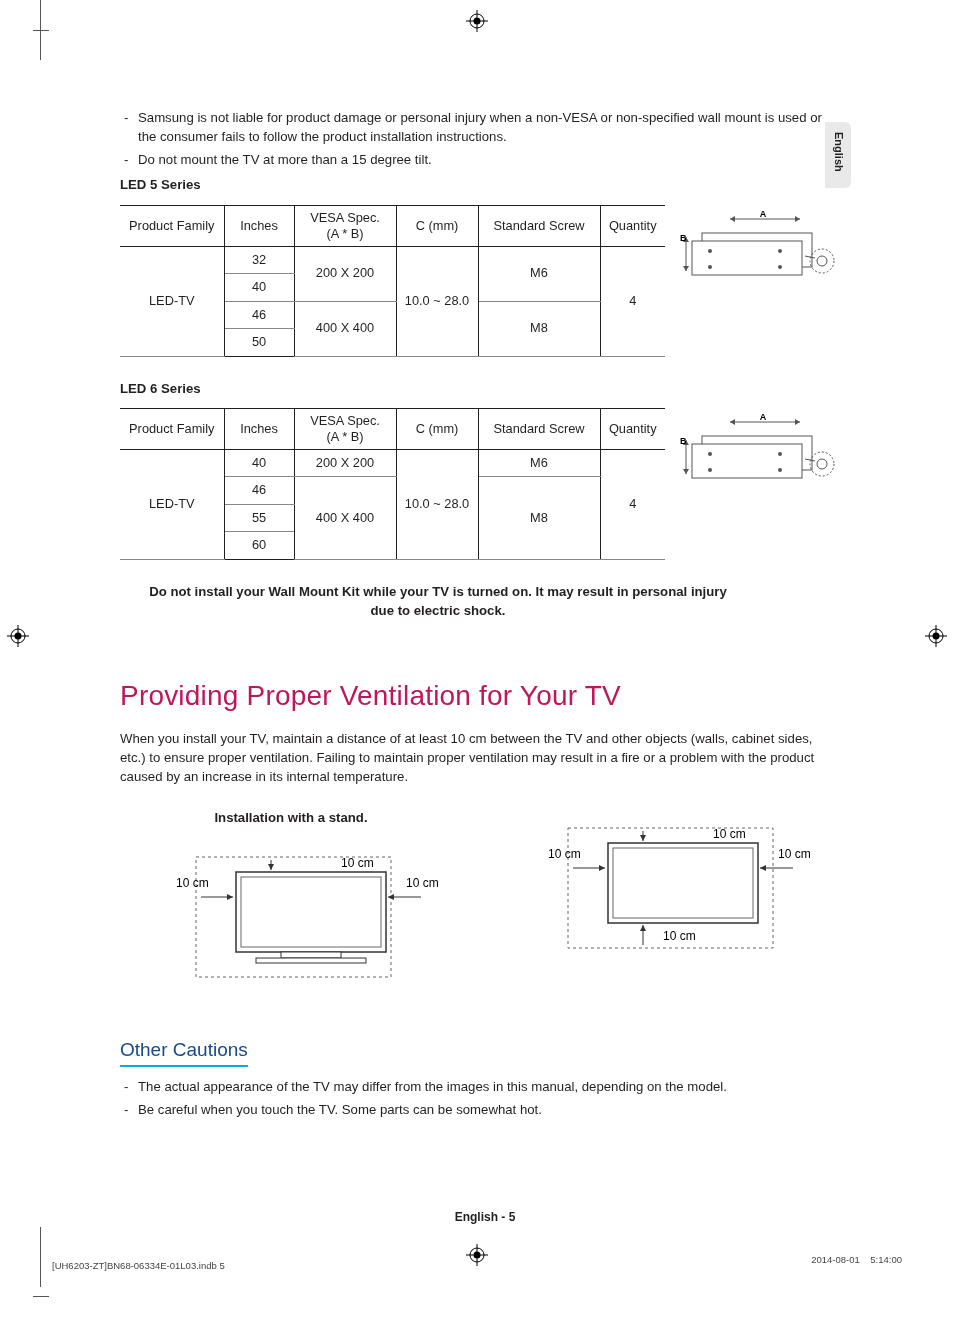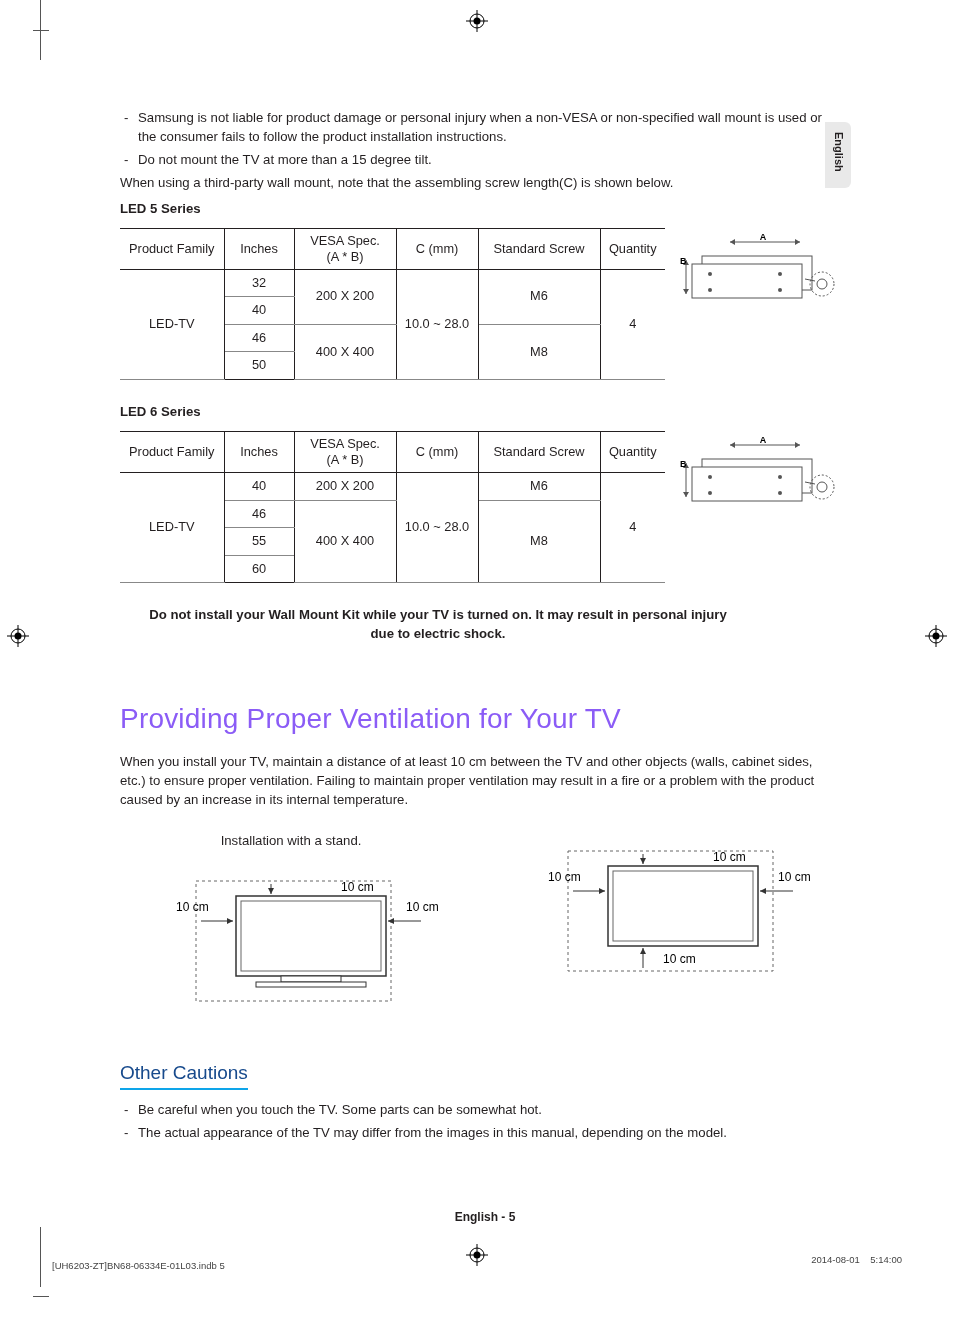--- a/index.html
+++ b/index.html
@@ -58,36 +58,36 @@
     left: 560px;
     top: 6px;
     width: 170px;
     height: 80px;
   }
   .warn-row { display: flex; align-items: flex-start; gap: 18px; margin: 14px 0 0 0; text-align: center; }
   .warn-text { font-weight: bold; max-width: 600px; }
   h1.section {
     font-size: 28px;
     font-weight: normal;
-    color: #8b5cf6;
+    color: #be185d;
     margin: 56px 0 12px 0;
     letter-spacing: 0.2px;
   }
   h2.sub {
     font-size: 19px;
     color: #174a8c;
     font-weight: normal;
     border-bottom: 2px solid #0ea5e9;
     display: inline-block;
     padding-bottom: 2px;
     margin: 38px 0 10px 0;
   }
   .install-row { display: flex; gap: 72px; margin-top: 22px; justify-content: center;}
   .install-col { width: 300px; text-align: center; }
-  .install-title { font-weight: normal; margin-bottom: 10px; }
+  .install-title { font-weight: bold; margin-bottom: 10px; }
   .install-dia { height: 155px; position: relative; }
   .footer-center {
     position: absolute; bottom: 95px; left: 16px; right: 0; text-align: center;
     font-weight: bold; font-size: 12px;
   }
   .footer-left { position: absolute; bottom: 48px; left: 52px; font-size: 9.5px; color: #444;}
   .footer-right { position: absolute; bottom: 54px; right: 52px; font-size: 9.5px; color: #444;}
   .crop-tl, .crop-tr, .crop-bl, .crop-br { position: absolute; width: 40px; height: 60px; }
   .crop-tl { top: 0; left: 40px; border-left: 0.5px solid #555;}
   .crop-tl::after { content:""; position:absolute; top:30px; left:-8px; width:16px; border-top:0.5px solid #555;}
@@ -130,21 +130,20 @@
   </svg>
 
 <div class="lang-tab">English</div>
 
 <div class="page">
 
   <ul class="bullets">
     <li>Samsung is not liable for product damage or personal injury when a non-VESA or non-specified wall mount is used or the consumer fails to follow the product installation instructions.</li>
     <li>Do not mount the TV at more than a 15 degree tilt.</li>
   </ul>
-  <p class="para">When using a third-party wall mount, note that the assembling screw length(C) is shown below.</p>
 
   
   <div class="series-label">LED 5 Series</div>
   <div class="tbl-wrap">
     <table class="spec">
       <colgroup>
           <col style="width:104px">
           <col style="width:70px">
           <col style="width:102px">
           <col style="width:82px">
@@ -321,21 +320,21 @@
         <text x="35" y="50" font-size="12">10 cm</text>
         <text x="265" y="50" font-size="12">10 cm</text>
         <text x="200" y="30" font-size="12">10 cm</text>
         <text x="150" y="132" font-size="12">10 cm</text>
       </svg>
     </div>
   </div>
 
   <h2 class="sub">Other Cautions</h2>
   <ul class="bullets">
+    <li>The actual appearance of the TV may differ from the images in this manual, depending on the model.</li>
     <li>Be careful when you touch the TV. Some parts can be somewhat hot.</li>
-    <li>The actual appearance of the TV may differ from the images in this manual, depending on the model.</li>
   </ul>
 
 </div>
 
 <div class="footer-center">English - 5</div>
 <div class="footer-left">[UH6203-ZT]BN68-06334E-01L03.indb   5</div>
 <div class="footer-right">2014-08-01     5:14:00</div>
 
 </body></html>

